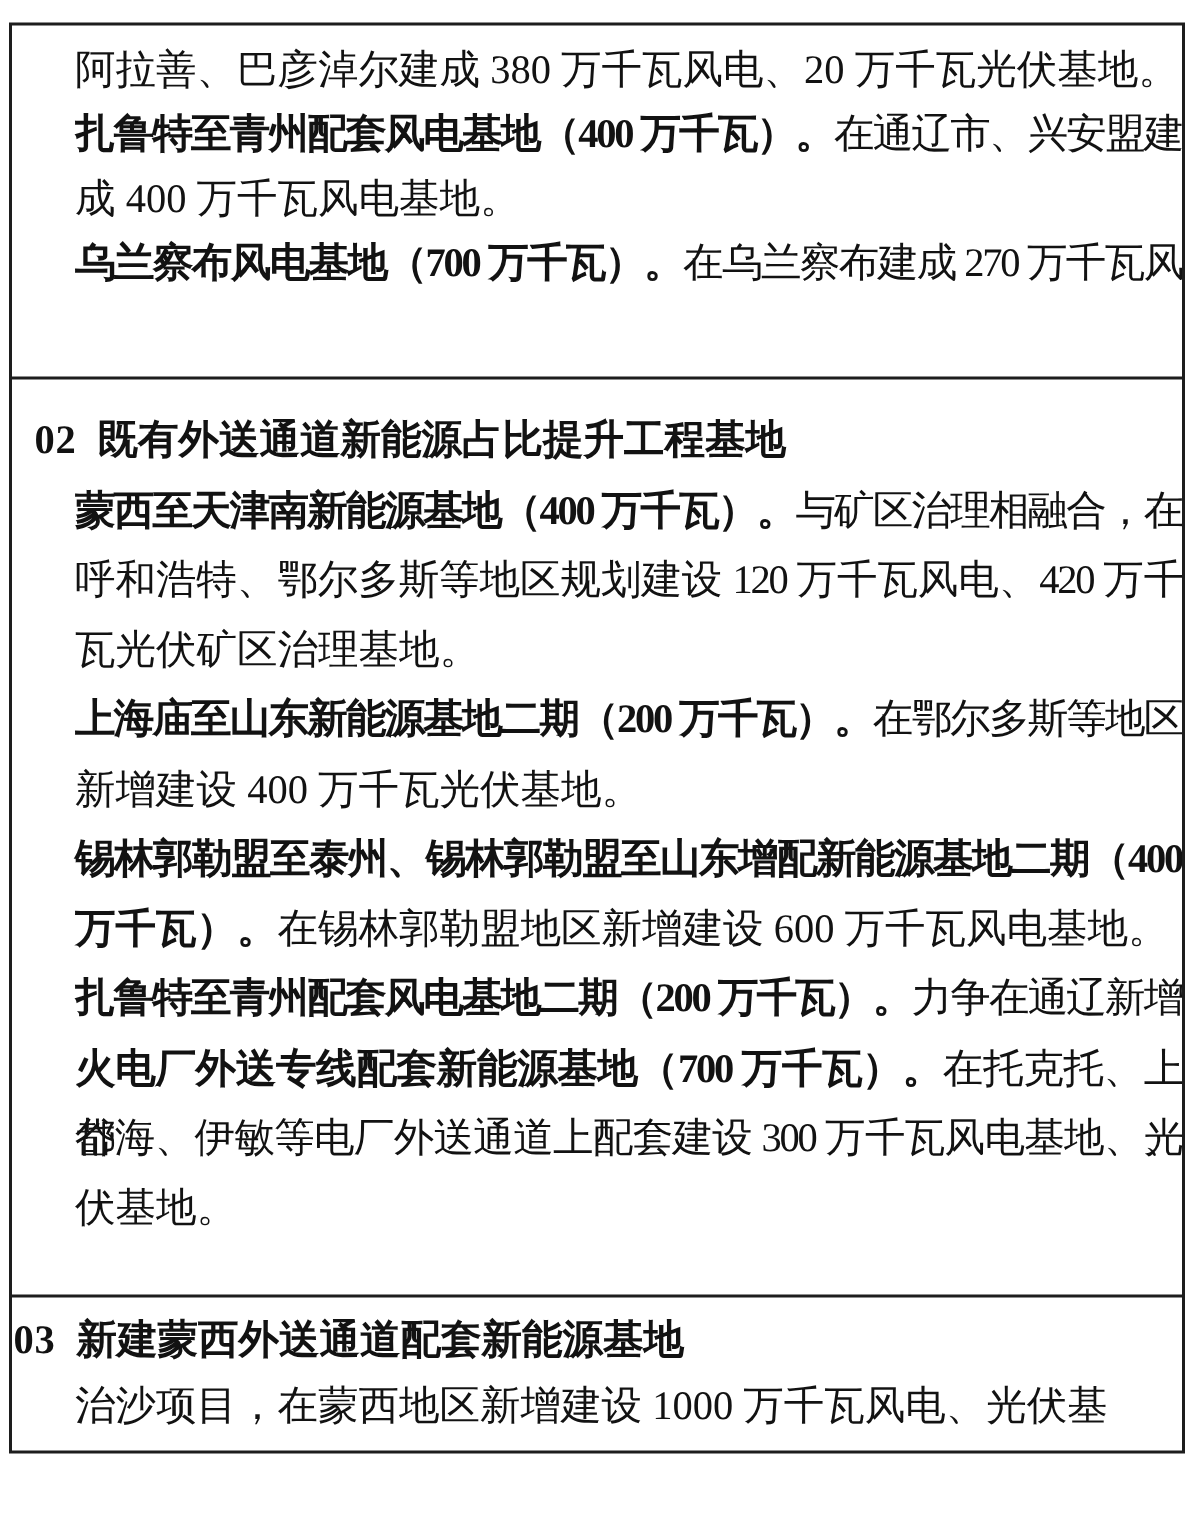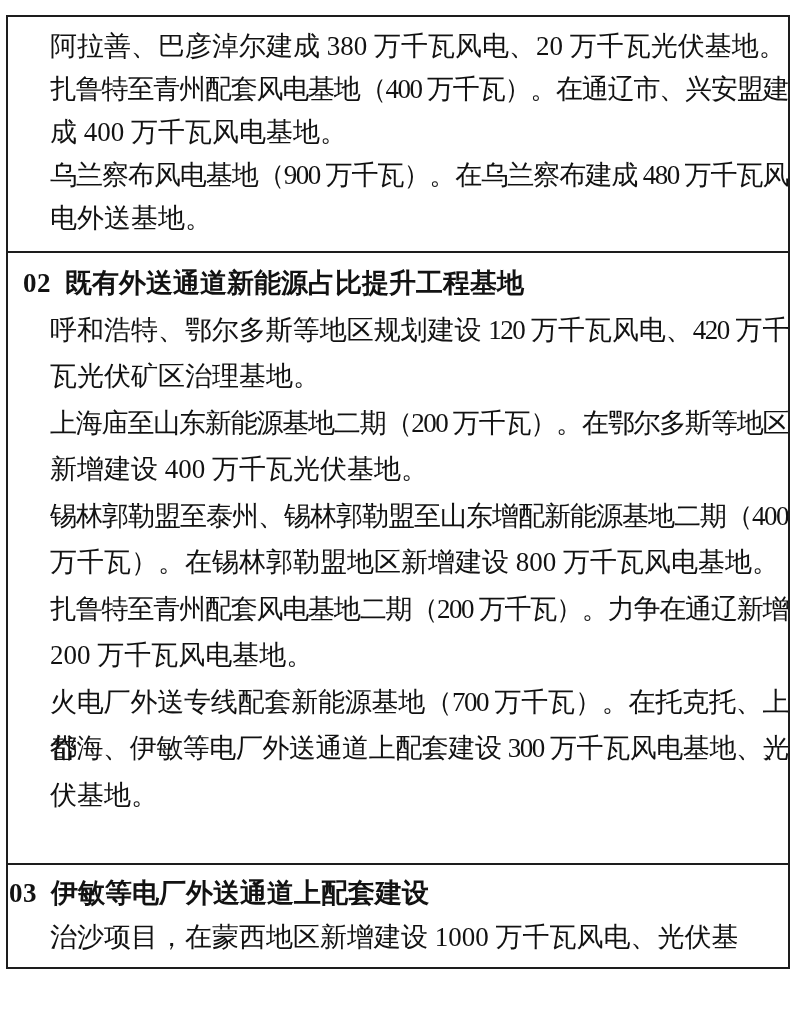--- a/index.html
+++ b/index.html
@@ -4,61 +4,60 @@
 <style>
   * { margin:0; padding:0; box-sizing:border-box; }
   html,body { width:800px; height:1012px; background:#ffffff; }
   body { font-family:"Liberation Serif","DejaVu Serif",serif; color:#121212; }
   .page { position:relative; width:800px; height:1012px; background:#ffffff; overflow:hidden; }
   .doc { position:absolute; left:6px; top:15px; width:784px; height:954px;
          border:2px solid #1d1d1d; background:#ffffff; overflow:hidden; }
   .divider { height:0; border-top:2px solid #1d1d1d; }
   .sec { overflow:hidden; }
   .sec-0 { height:234px; padding-top:8px; }
-  .sec-1 { height:610px; padding-top:7px; }
+  .sec-1 { height:610px; padding-top:17px; }
   .sec-2 { height:138px; padding-top:6px; }
   .line { font-size:27px; }
   .sec-0 .line { height:43px;   line-height:43px; }
   .sec-1 .line { height:46.5px; line-height:46.5px; }
   .sec-2 .line { height:44px;   line-height:44px; }
   .body-line { padding-left:42px; padding-right:0; }
   .heading { font-weight:bold; white-space:nowrap; }
   .sec-1 .heading { padding-left:15px; }
   .sec-2 .heading { padding-left:1px; }
   .secnum { margin-right:14px; letter-spacing:0.5px; }
-  .seg-bold { font-weight:normal; }
+  .seg-bold { font-weight:bold; }
   .fill { text-align:justify; text-align-last:justify; letter-spacing:-1.5px; }
   .endl { text-align:left; letter-spacing:0; }
 </style>
 </head>
 <body>
 
 <div class="page">
   <div class="doc">
       <section class="sec sec-0">
         <div class="line body-line endl"><span class="seg">阿拉善、巴彦淖尔建成 380 万千瓦风电、20 万千瓦光伏基地。</span></div>
         <div class="line body-line fill"><span class="seg seg-bold">扎鲁特至青州配套风电基地（400 万千瓦）。</span><span class="seg">在通辽市、兴安盟建</span></div>
         <div class="line body-line endl"><span class="seg">成 400 万千瓦风电基地。</span></div>
-        <div class="line body-line fill"><span class="seg seg-bold">乌兰察布风电基地（900 万千瓦）。</span><span class="seg">在乌兰察布建成 480 万千瓦风</span></div>
-        <div class="line body-line endl"><span class="seg">电外送基地。</span></div>
+        <div class="line body-line fill"><span class="seg seg-bold">乌兰察布风电基地（700 万千瓦）。</span><span class="seg">在乌兰察布建成 270 万千瓦风</span></div>
       </section>
       <div class="divider"></div>
       <section class="sec sec-1">
         <div class="line heading"><span class="secnum">02</span><span>既有外送通道新能源占比提升工程基地</span></div>
+        <div class="line body-line fill"><span class="seg seg-bold">蒙西至天津南新能源基地（400 万千瓦）。</span><span class="seg">与矿区治理相融合，在</span></div>
         <div class="line body-line fill"><span class="seg">呼和浩特、鄂尔多斯等地区规划建设 120 万千瓦风电、420 万千</span></div>
         <div class="line body-line endl"><span class="seg">瓦光伏矿区治理基地。</span></div>
         <div class="line body-line fill"><span class="seg seg-bold">上海庙至山东新能源基地二期（200 万千瓦）。</span><span class="seg">在鄂尔多斯等地区</span></div>
         <div class="line body-line endl"><span class="seg">新增建设 400 万千瓦光伏基地。</span></div>
         <div class="line body-line fill"><span class="seg seg-bold">锡林郭勒盟至泰州、锡林郭勒盟至山东增配新能源基地二期（400</span></div>
-        <div class="line body-line endl"><span class="seg seg-bold">万千瓦）。</span><span class="seg">在锡林郭勒盟地区新增建设 800 万千瓦风电基地。</span></div>
+        <div class="line body-line endl"><span class="seg seg-bold">万千瓦）。</span><span class="seg">在锡林郭勒盟地区新增建设 600 万千瓦风电基地。</span></div>
         <div class="line body-line fill"><span class="seg seg-bold">扎鲁特至青州配套风电基地二期（200 万千瓦）。</span><span class="seg">力争在通辽新增</span></div>
-        <div class="line body-line endl"><span class="seg">200 万千瓦风电基地。</span></div>
         <div class="line body-line fill"><span class="seg seg-bold">火电厂外送专线配套新能源基地（700 万千瓦）。</span><span class="seg">在托克托、上都、</span></div>
         <div class="line body-line fill"><span class="seg">岱海、伊敏等电厂外送通道上配套建设 300 万千瓦风电基地、光</span></div>
         <div class="line body-line endl"><span class="seg">伏基地。</span></div>
       </section>
       <div class="divider"></div>
       <section class="sec sec-2">
-        <div class="line heading"><span class="secnum">03</span><span>伊敏等电厂外送通道上配套建设</span></div>
+        <div class="line heading"><span class="secnum">03</span><span>新建蒙西外送通道配套新能源基地</span></div>
         <div class="line body-line endl"><span class="seg">治沙项目，在蒙西地区新增建设 1000 万千瓦风电、光伏基地。</span></div>
       </section>
     </div>
 </div>
 
 </body></html>

